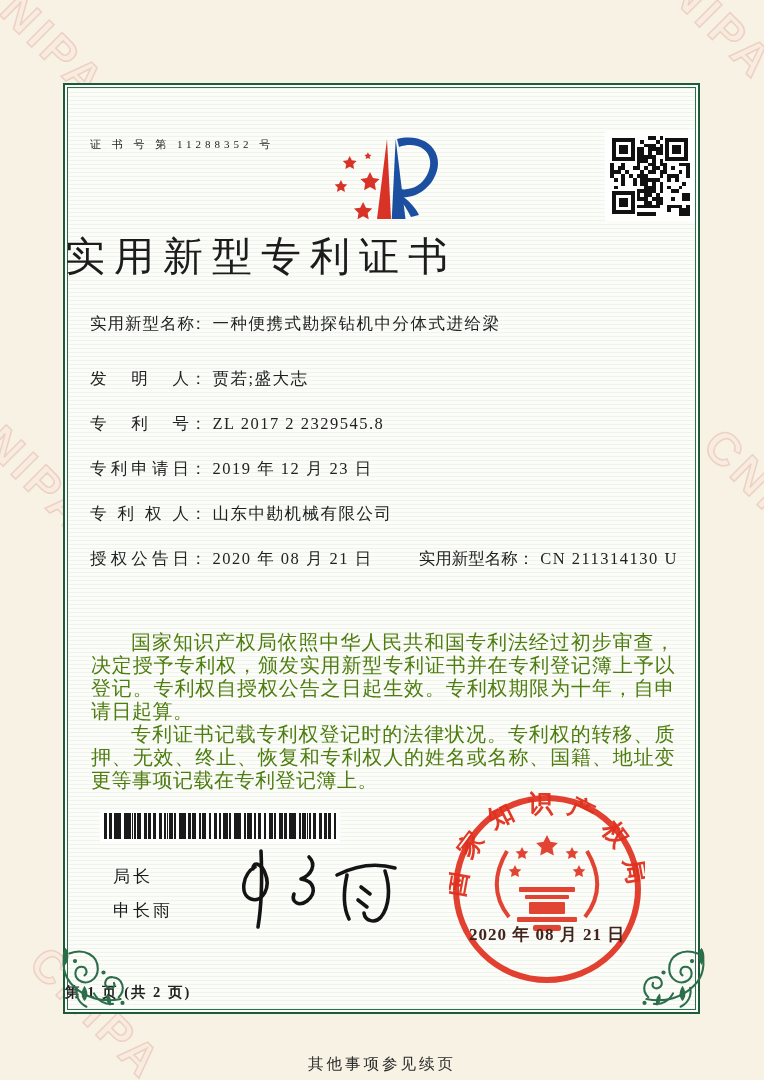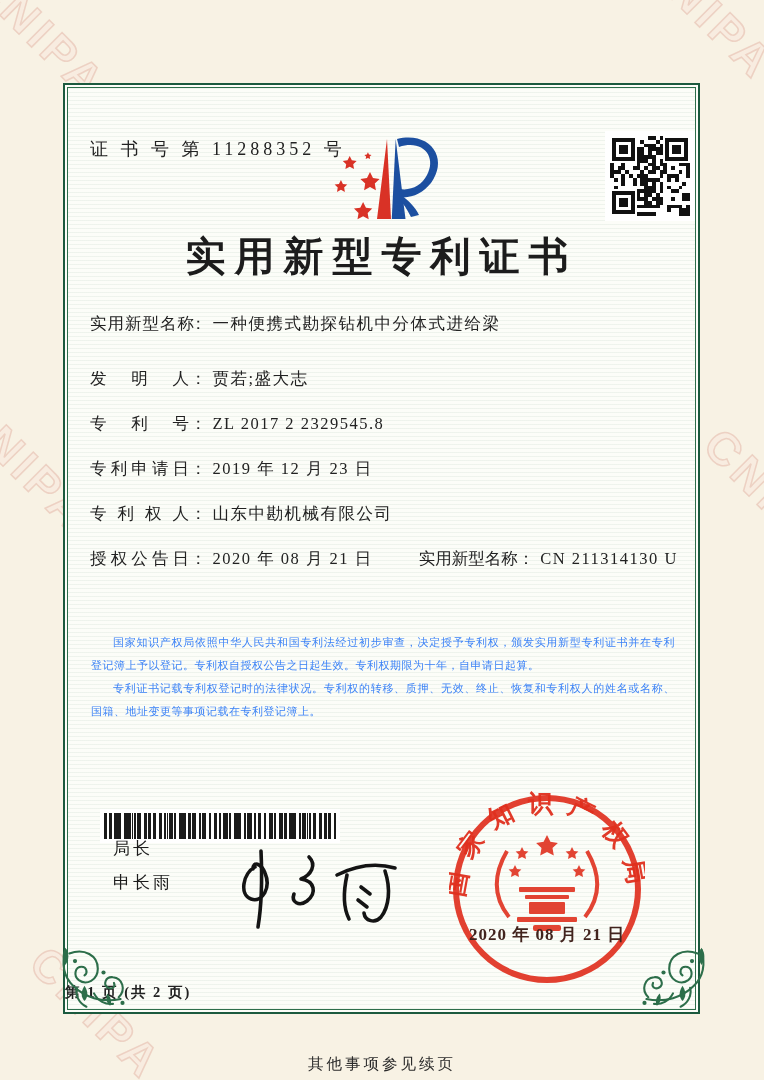--- a/index.html
+++ b/index.html
@@ -32,53 +32,53 @@
   }
   .panel-inner{
     position:absolute;inset:2px;border:1px solid #2d6e4a;
     background:
       repeating-linear-gradient(180deg,rgba(46,110,74,.065) 0 1px,rgba(0,0,0,0) 1px 4px);
   }
   .corner-orn{position:absolute;width:78px;height:76px;z-index:5;}
   .corner-orn.br{right:-14px;bottom:-8px;}
   .corner-orn.bl{left:-10px;bottom:-8px;transform:scaleX(-1);}
   
-  .cert-no{position:absolute;left:25px;top:52px;font-size:18px;letter-spacing:4px;color:#222;}
+  .cert-no{position:absolute;left:25px;top:52px;font-size:11px;letter-spacing:4px;color:#222;}
   .logo{position:absolute;left:262px;top:40px;width:135px;height:102px;}
   .qr{position:absolute;left:540px;top:46px;width:90px;height:90px;background:#fff;padding:0;}
   .qr svg{position:absolute;inset:5px;width:80px;height:80px;}
   .title{
-    position:absolute;left:0;top:144px;width:100%;text-align:center;
-    font-size:40px;font-weight:700;letter-spacing:9px;color:#1c1c1c;
+    position:absolute;left:0;top:144px;width:100%;
+    font-size:40px;font-weight:400;letter-spacing:9px;color:#1c1c1c;
   }
   
   .fields{position:absolute;left:25px;top:228px;width:585px;font-size:16.5px;color:#222;}
   .frow{margin-bottom:23px;line-height:22px;white-space:nowrap;}
   .frow.gap{margin-bottom:33px;}
   .flabel{display:inline-block;width:100px;text-align:justify;text-align-last:justify;letter-spacing:1px;}
   .fcolon{display:inline-block;margin-right:6px;}
   .fvalue{letter-spacing:1.5px;}
   .pair2{margin-left:46px;}
   
-  .paras{position:absolute;left:26px;top:546px;width:584px;font-size:11px;line-height:23px;
-         text-align:justify;color:#3b82f6;letter-spacing:.5px;}
+  .paras{position:absolute;left:26px;top:546px;width:584px;font-size:20px;line-height:23px;
+         text-align:justify;color:#4d7c0f;letter-spacing:.5px;}
   .paras p{margin:0;text-indent:2em;}
   
   .barcode{
     position:absolute;left:35px;top:724px;width:240px;height:34px;background:#fff;
   }
   .barcode .bars{
     position:absolute;left:4px;top:4px;right:4px;bottom:4px;
     background:
       repeating-linear-gradient(90deg,#1a1a1a 0 2px,rgba(0,0,0,0) 2px 5px),
       repeating-linear-gradient(90deg,#1a1a1a 0 1px,rgba(0,0,0,0) 1px 7px),
       repeating-linear-gradient(90deg,#1a1a1a 0 3px,rgba(0,0,0,0) 3px 11px);
   }
   
-  .signer{position:absolute;left:48px;top:752px;font-size:17px;letter-spacing:3px;color:#1c1c1c;}
+  .signer{position:absolute;left:48px;top:780px;font-size:17px;letter-spacing:3px;color:#1c1c1c;}
   .signer div{margin-bottom:11px;}
   .signature{position:absolute;left:160px;top:760px;width:185px;height:88px;}
   .signature path{stroke:#141414;stroke-width:3.6;fill:none;stroke-linecap:round;stroke-linejoin:round;}
   
   .seal{position:absolute;left:384px;top:706px;width:196px;height:196px;z-index:4;}
   .seal-date{
     position:absolute;left:372px;top:838px;width:220px;text-align:center;z-index:5;
     font-size:17px;letter-spacing:1px;color:#42241e;font-weight:600;
   }
   

